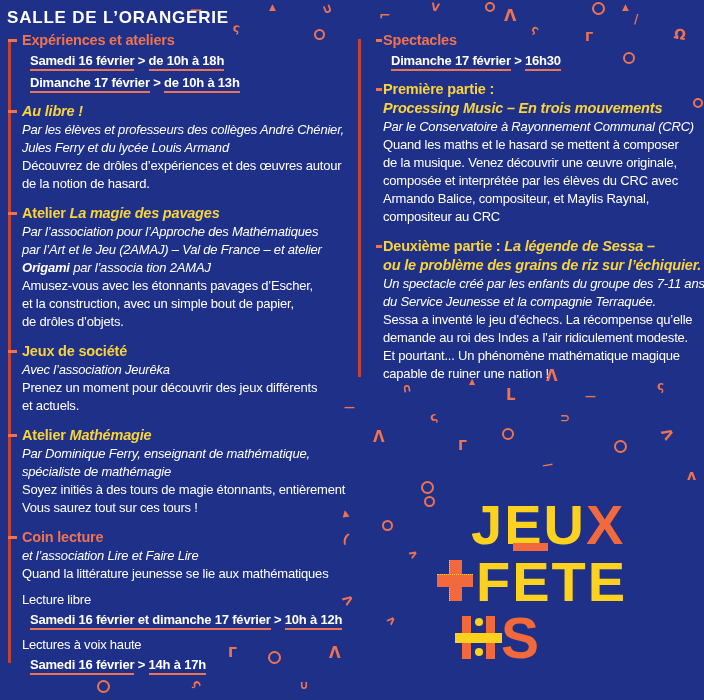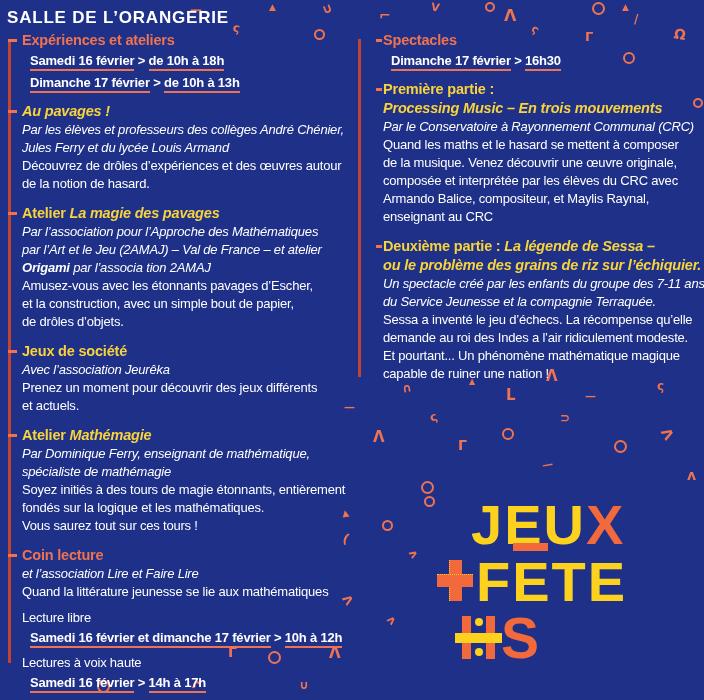--- a/index.html
+++ b/index.html
@@ -122,21 +122,21 @@
   <div class="page-title">SALLE DE L’ORANGERIE</div>
   <div class="vline" id="vline-left"></div>
   <div class="vline" id="vline-right"></div>
   <div class="col col-left" id="col-left">
       <div class="section">
         <div class="line l-heading c-orange tick"><span class="seg">Expériences et ateliers</span></div>
         <div class="line l-schedule"><span class="seg seg-u">Samedi 16 février</span><span class="seg"> &gt; </span><span class="seg seg-u">de 10h à 18h</span></div>
         <div class="line l-schedule"><span class="seg seg-u">Dimanche 17 février</span><span class="seg"> &gt; </span><span class="seg seg-u">de 10h à 13h</span></div>
       </div>
       <div class="section">
-        <div class="line l-heading c-yellow tick"><span class="seg s-bi">Au pavages !</span></div>
+        <div class="line l-heading c-yellow tick"><span class="seg s-bi">Au libre !</span></div>
         <div class="line l-credit"><span class="seg">Par les élèves et professeurs des collèges André Chénier,</span></div>
         <div class="line l-credit"><span class="seg">Jules Ferry et du lycée Louis Armand</span></div>
         <div class="line l-body"><span class="seg">Découvrez de drôles d’expériences et des œuvres autour</span></div>
         <div class="line l-body"><span class="seg">de la notion de hasard.</span></div>
       </div>
       <div class="section">
         <div class="line l-heading c-yellow tick"><span class="seg s-b">Atelier </span><span class="seg s-bi">La magie des pavages</span></div>
         <div class="line l-credit"><span class="seg">Par l’association pour l’Approche des Mathématiques</span></div>
         <div class="line l-credit"><span class="seg">par l’Art et le Jeu (2AMAJ) – Val de France – et atelier</span></div>
         <div class="line l-credit"><span class="seg s-bi">Origami</span><span class="seg"> par l’associa tion 2AMAJ</span></div>
@@ -148,21 +148,20 @@
         <div class="line l-heading c-yellow tick"><span class="seg">Jeux de société</span></div>
         <div class="line l-credit"><span class="seg">Avec l’association Jeurêka</span></div>
         <div class="line l-body"><span class="seg">Prenez un moment pour découvrir des jeux différents</span></div>
         <div class="line l-body"><span class="seg">et actuels.</span></div>
       </div>
       <div class="section">
         <div class="line l-heading c-yellow tick"><span class="seg s-b">Atelier </span><span class="seg s-bi">Mathémagie</span></div>
         <div class="line l-credit"><span class="seg">Par Dominique Ferry, enseignant de mathématique,</span></div>
         <div class="line l-credit"><span class="seg">spécialiste de mathémagie</span></div>
         <div class="line l-body"><span class="seg">Soyez initiés à des tours de magie étonnants, entièrement</span></div>
-        <div class="line l-body"><span class="seg">fondés sur la logique et les mathématiques.</span></div>
         <div class="line l-body"><span class="seg">Vous saurez tout sur ces tours !</span></div>
       </div>
       <div class="section">
         <div class="line l-heading c-orange tick"><span class="seg">Coin lecture</span></div>
         <div class="line l-credit"><span class="seg">et l’association Lire et Faire Lire</span></div>
         <div class="line l-body"><span class="seg">Quand la littérature jeunesse se lie aux mathématiques</span></div>
         <div class="line l-subhead"><span class="seg">Lecture libre</span></div>
         <div class="line l-schedule"><span class="seg seg-u">Samedi 16 février et dimanche 17 février</span><span class="seg"> &gt; </span><span class="seg seg-u">10h à 12h</span></div>
         <div class="line l-subhead"><span class="seg">Lectures à voix haute</span></div>
         <div class="line l-schedule"><span class="seg seg-u">Samedi 16 février</span><span class="seg"> &gt; </span><span class="seg seg-u">14h à 17h</span></div>
@@ -174,21 +173,21 @@
         <div class="line l-schedule"><span class="seg seg-u">Dimanche 17 février</span><span class="seg"> &gt; </span><span class="seg seg-u">16h30</span></div>
       </div>
       <div class="section">
         <div class="line l-heading c-yellow tick"><span class="seg">Première partie :</span></div>
         <div class="line l-heading c-yellow"><span class="seg s-bi">Processing Music – En trois mouvements</span></div>
         <div class="line l-credit"><span class="seg">Par le Conservatoire à Rayonnement Communal (CRC)</span></div>
         <div class="line l-body"><span class="seg">Quand les maths et le hasard se mettent à composer</span></div>
         <div class="line l-body"><span class="seg">de la musique. Venez découvrir une œuvre originale,</span></div>
         <div class="line l-body"><span class="seg">composée et interprétée par les élèves du CRC avec</span></div>
         <div class="line l-body"><span class="seg">Armando Balice, compositeur, et Maylis Raynal,</span></div>
-        <div class="line l-body"><span class="seg">enseignant au CRC</span></div>
+        <div class="line l-body"><span class="seg">compositeur au CRC</span></div>
       </div>
       <div class="section">
         <div class="line l-heading c-yellow tick"><span class="seg s-b">Deuxième partie : </span><span class="seg s-bi">La légende de Sessa –</span></div>
         <div class="line l-heading c-yellow"><span class="seg s-bi">ou le problème des grains de riz sur l’échiquier.</span></div>
         <div class="line l-credit"><span class="seg">Un spectacle créé par les enfants du groupe des 7-11 ans</span></div>
         <div class="line l-credit"><span class="seg">du Service Jeunesse et la compagnie Terraquée.</span></div>
         <div class="line l-body"><span class="seg">Sessa a inventé le jeu d’échecs. La récompense qu’elle</span></div>
         <div class="line l-body"><span class="seg">demande au roi des Indes a l’air ridiculement modeste.</span></div>
         <div class="line l-body"><span class="seg">Et pourtant... Un phénomène mathématique magique</span></div>
         <div class="line l-body"><span class="seg">capable de ruiner une nation !</span></div>

